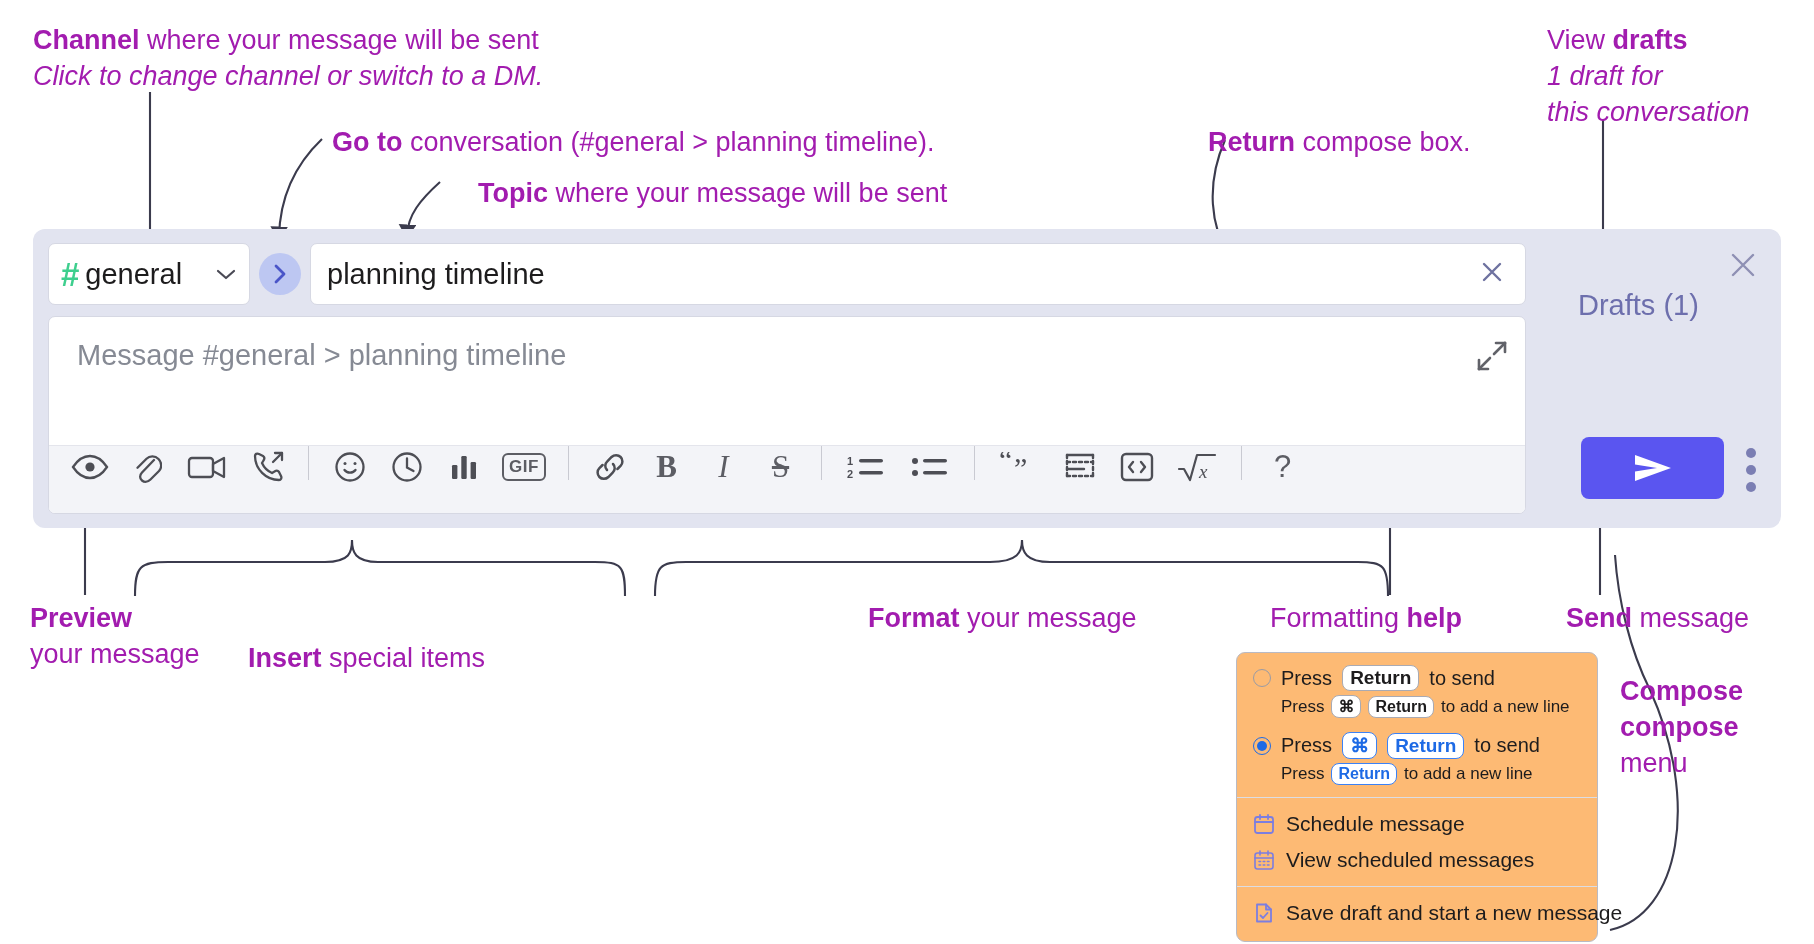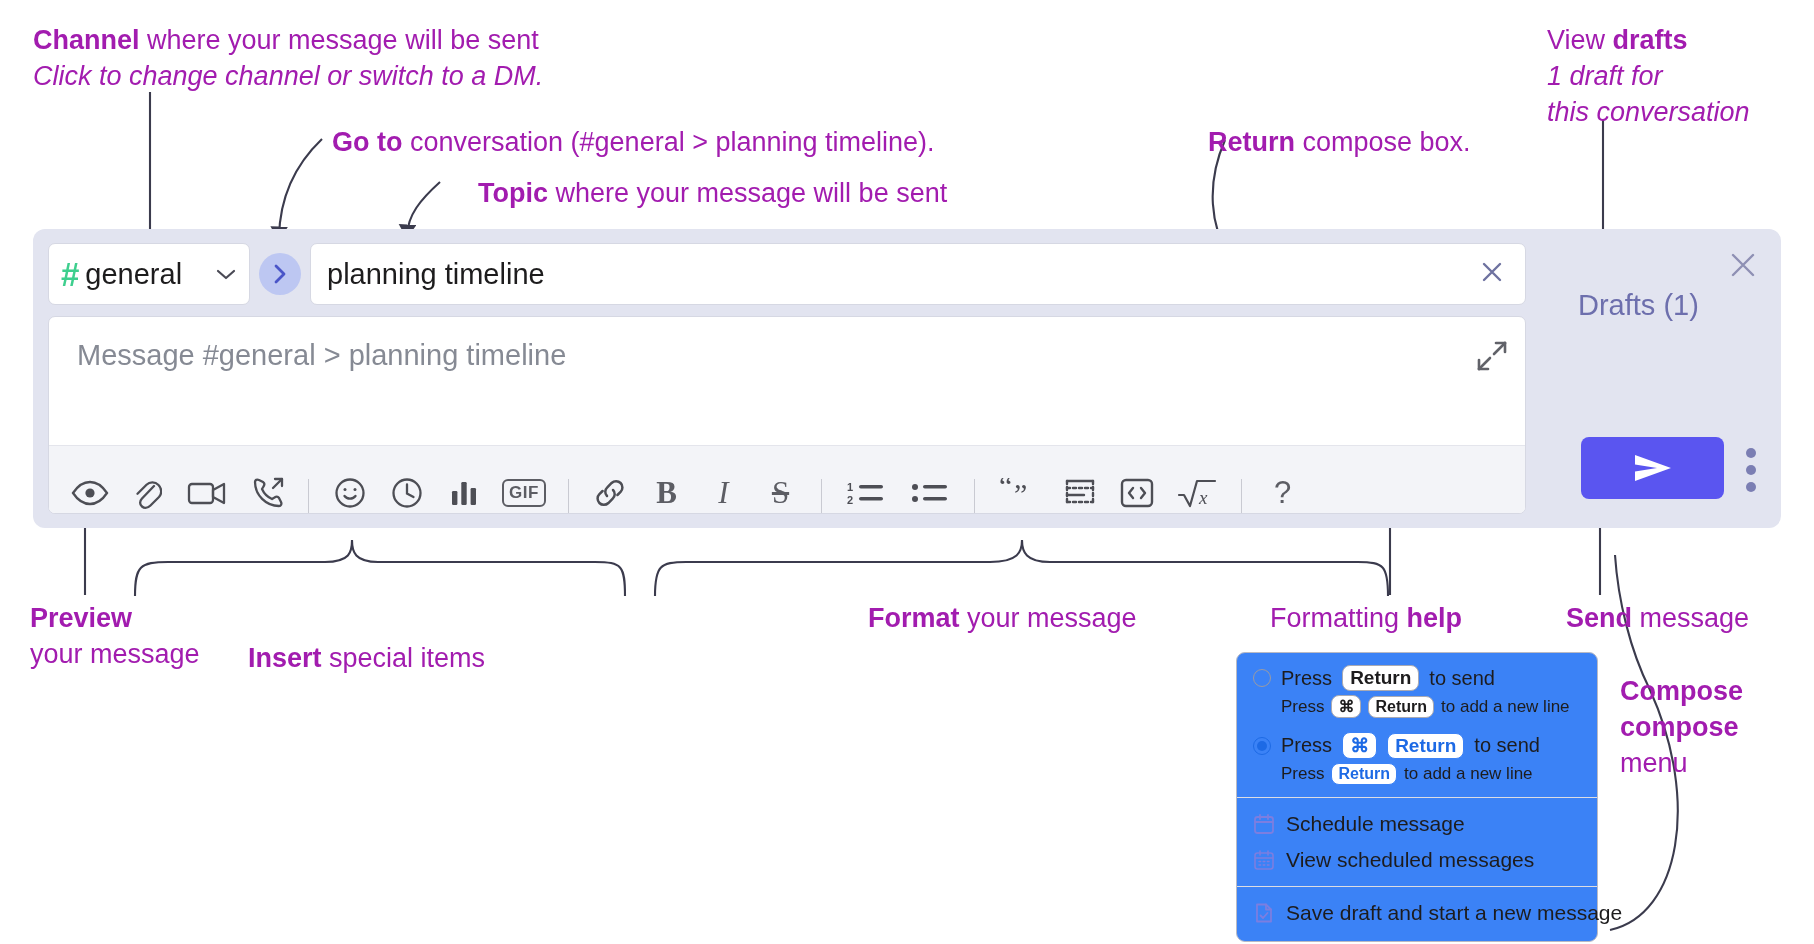--- a/index.html
+++ b/index.html
@@ -88,21 +88,21 @@
   .expand-btn {
     position: absolute; right: 16px; top: 22px;
     width: 34px; height: 34px;
   }
 
   .toolbar {
     position: absolute; left: 0; bottom: 0;
     width: 100%; height: 68px;
     background: #f3f4f8;
     border-top: 1px solid #e4e5ec;
-    display: flex; align-items: flex-end;
+    display: flex; align-items: flex-start;
     padding: 0 12px;
   }
   .tbtn {
     width: 41px; height: 41px;
     display: flex; align-items: center; justify-content: center;
     color: #616269;
     margin: 0 8px;
   }
   .tbtn.wide { width: 48px; }
   .tsep { width: 1px; height: 34px; background: #c9cad2; margin: 0 12px; }
@@ -129,21 +129,21 @@
     background: #5a55f0; border-radius: 8px;
     display: flex; align-items: center; justify-content: center;
   }
   .kebab { position: absolute; left: 205px; top: 219px; width: 10px; }
   .kebab span { display:block; width: 10px; height: 10px; border-radius: 50%; background: #7b7eb3; margin-bottom: 7px; }
 
   
   .menu {
     position: absolute; left: 1236px; top: 652px;
     width: 362px;
-    background: #3b82f6;
+    background: #fdba74;
     border: 1px solid #b9bac4;
     border-radius: 9px;
   }
   .menu-sec { padding: 12px 16px 12px 16px; }
   .menu-div { height: 1px; background: #dcdde3; }
   .radio-row { display: flex; align-items: center; gap: 10px; margin-bottom: 2px; }
   .radio {
     width: 18px; height: 18px; border-radius: 50%;
     border: 1.8px solid #9a9ba4; flex: none;
     display: flex; align-items: center; justify-content: center;

